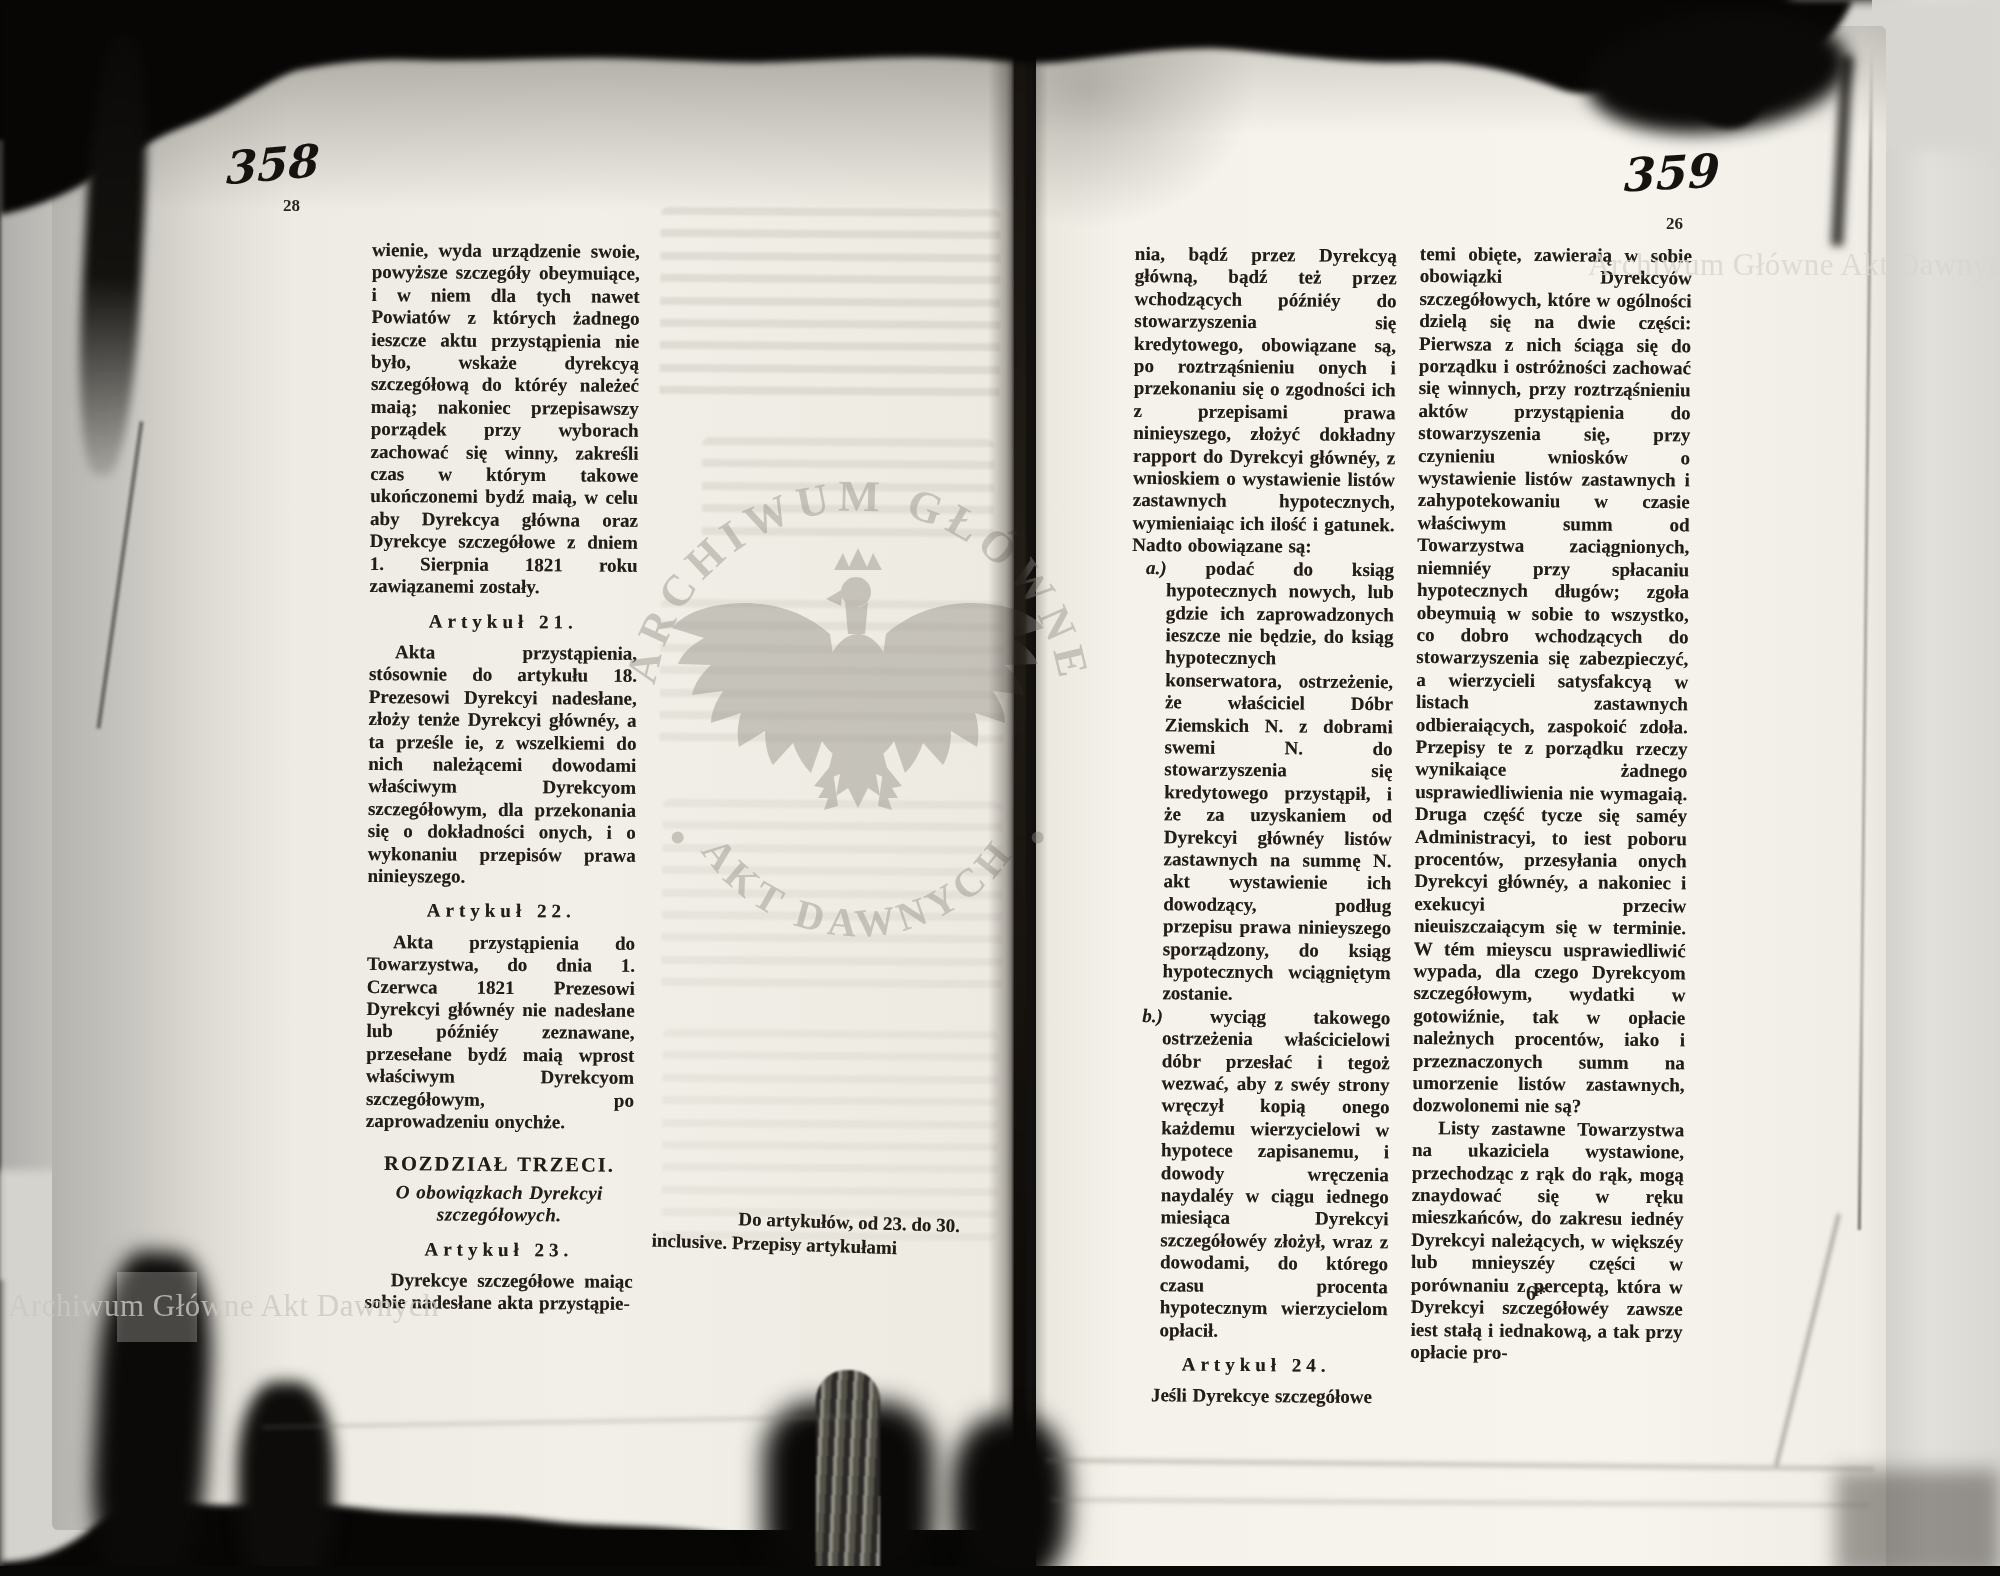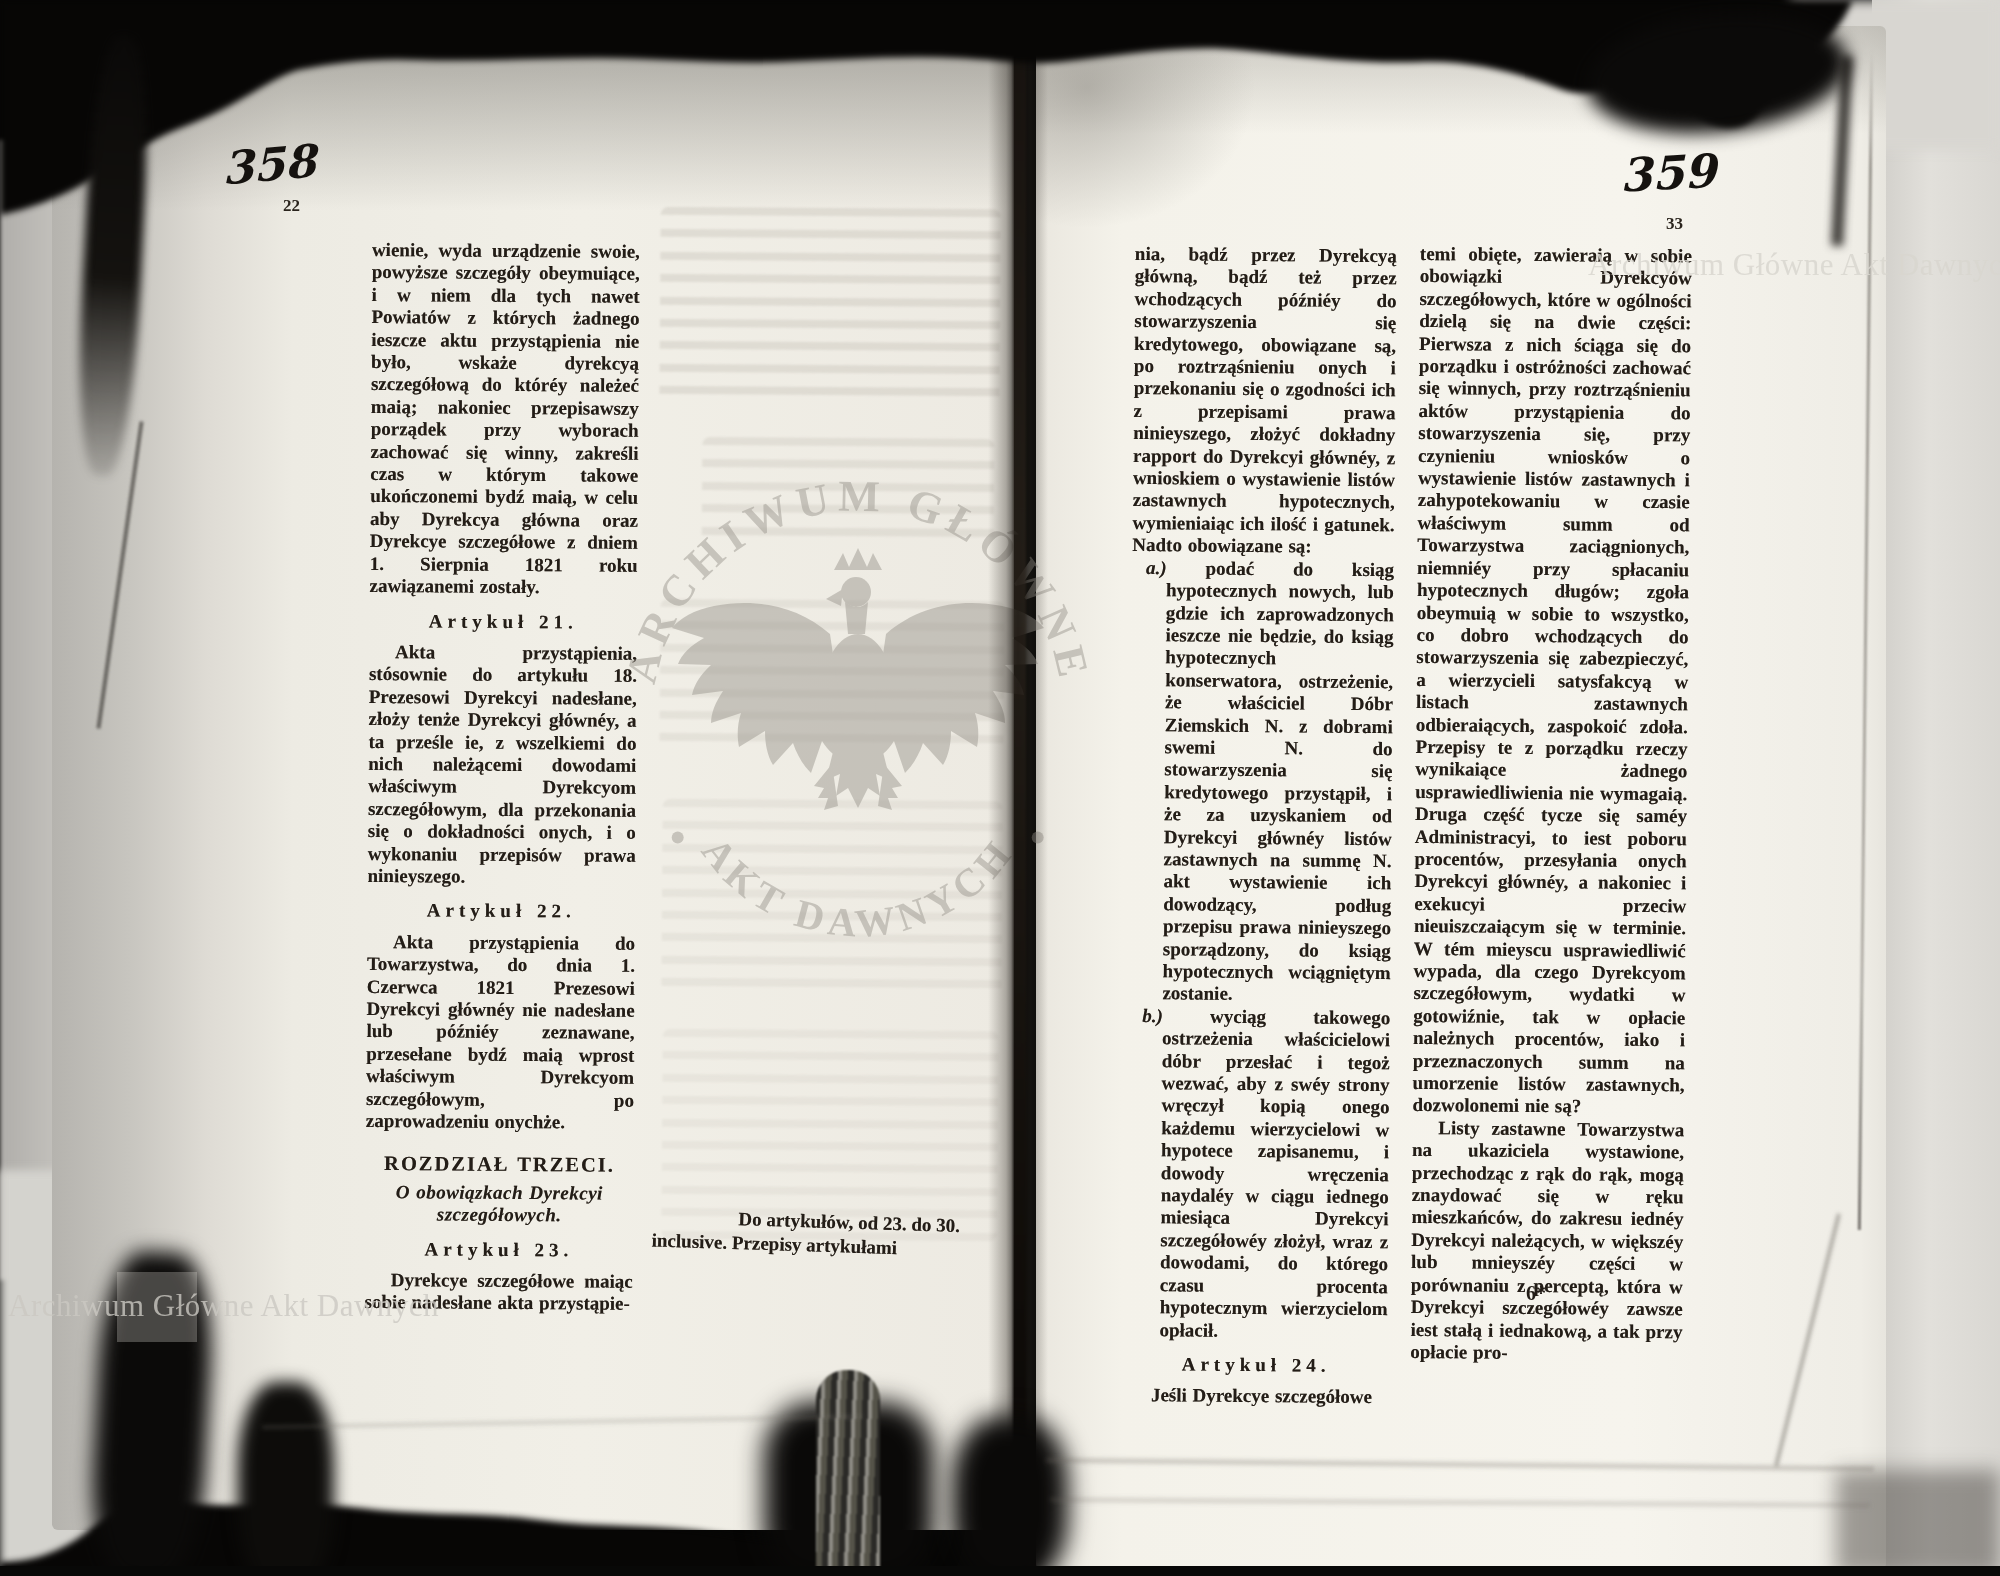--- a/index.html
+++ b/index.html
@@ -133,21 +133,21 @@
 
   <div class="page page-left"></div>
 
   <div class="ghost g1"></div>
   <div class="ghost g2"></div>
   <div class="ghost g3"></div>
   <div class="ghost g4"></div>
   <div class="ghost g5"></div>
 
   <div class="folio folio-left">358</div>
-  <div class="pagenum pn-left">22</div>
+  <div class="pagenum pn-left">28</div>
 
   <div class="col col-left">
     <p>wienie, wyda urządzenie swoie, powyższe szczegóły obeymuiące, i w niem dla tych nawet Powiatów z których żadnego ieszcze aktu przystąpienia nie było, wskaże dyrekcyą szczegółową do któréy należeć maią; nakoniec przepisawszy porządek przy wyborach zachować się winny, zakreśli czas w którym takowe ukończonemi bydź maią, w celu aby Dyrekcya główna oraz Dyrekcye szczegółowe z dniem 1. Sierpnia 1821 roku zawiązanemi zostały.</p>
     <div class="art">Artykuł 21.</div>
     <p class="ind">Akta przystąpienia, stósownie do artykułu 18. Prezesowi Dyrekcyi nadesłane, złoży tenże Dyrekcyi głównéy, a ta prześle ie, z wszelkiemi do nich należącemi dowodami właściwym Dyrekcyom szczegółowym, dla przekonania się o dokładności onych, i o wykonaniu przepisów prawa ninieyszego.</p>
     <div class="art">Artykuł 22.</div>
     <p class="ind">Akta przystąpienia do Towarzystwa, do dnia 1. Czerwca 1821 Prezesowi Dyrekcyi głównéy nie nadesłane lub późniéy zeznawane, przesełane bydź maią wprost właściwym Dyrekcyom szczegółowym, po zaprowadzeniu onychże.</p>
     <div class="chapter">ROZDZIAŁ TRZECI.</div>
     <div class="chapter-sub">O obowiązkach Dyrekcyi szczegółowych.</div>
     <div class="art">Artykuł 23.</div>
@@ -155,21 +155,21 @@
   </div>
 
   <div class="footnote">
     <div class="fn1">Do artykułów, od 23. do 30.</div>
     <div class="fn2">inclusive.  Przepisy artykułami</div>
   </div>
 
   <div class="page page-right"></div>
 
   <div class="folio folio-right">359</div>
-  <div class="pagenum pn-right">33</div>
+  <div class="pagenum pn-right">26</div>
 
   <div class="col col-r1">
     <p>nia, bądź przez Dyrekcyą główną, bądź też przez wchodzących późniéy do stowarzyszenia się kredytowego, obowiązane są, po roztrząśnieniu onych i przekonaniu się o zgodności ich z przepisami prawa ninieyszego, złożyć dokładny rapport do Dyrekcyi głównéy, z wnioskiem o wystawienie listów zastawnych hypotecznych, wymieniaiąc ich ilość i gatunek. Nadto obowiązane są:</p>
     <div class="li">
       <span class="li-label">a.)</span>
       <span class="li-text">podać do ksiąg hypotecznych nowych, lub gdzie ich zaprowadzonych ieszcze nie będzie, do ksiąg hypotecznych konserwatora, ostrzeżenie, że właściciel Dóbr Ziemskich N. z dobrami swemi N. do stowarzyszenia się kredytowego przystąpił, i że za uzyskaniem od Dyrekcyi głównéy listów zastawnych na summę N. akt wystawienie ich dowodzący, podług przepisu prawa ninieyszego sporządzony, do ksiąg hypotecznych wciągniętym zostanie.</span>
     </div>
     <div class="li">
       <span class="li-label">b.)</span>
       <span class="li-text">wyciąg takowego ostrzeżenia właścicielowi dóbr przesłać i tegoż wezwać, aby z swéy strony wręczył kopią onego każdemu wierzycielowi w hypotece zapisanemu, i dowody wręczenia naydaléy w ciągu iednego miesiąca Dyrekcyi szczegółowéy złożył, wraz z dowodami, do którego czasu procenta hypotecznym wierzycielom opłacił.</span>

